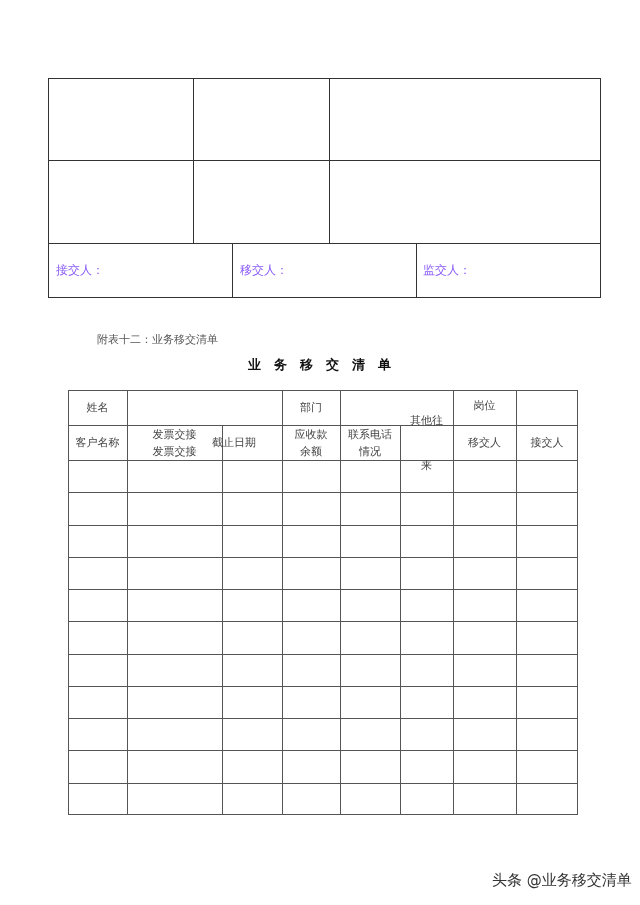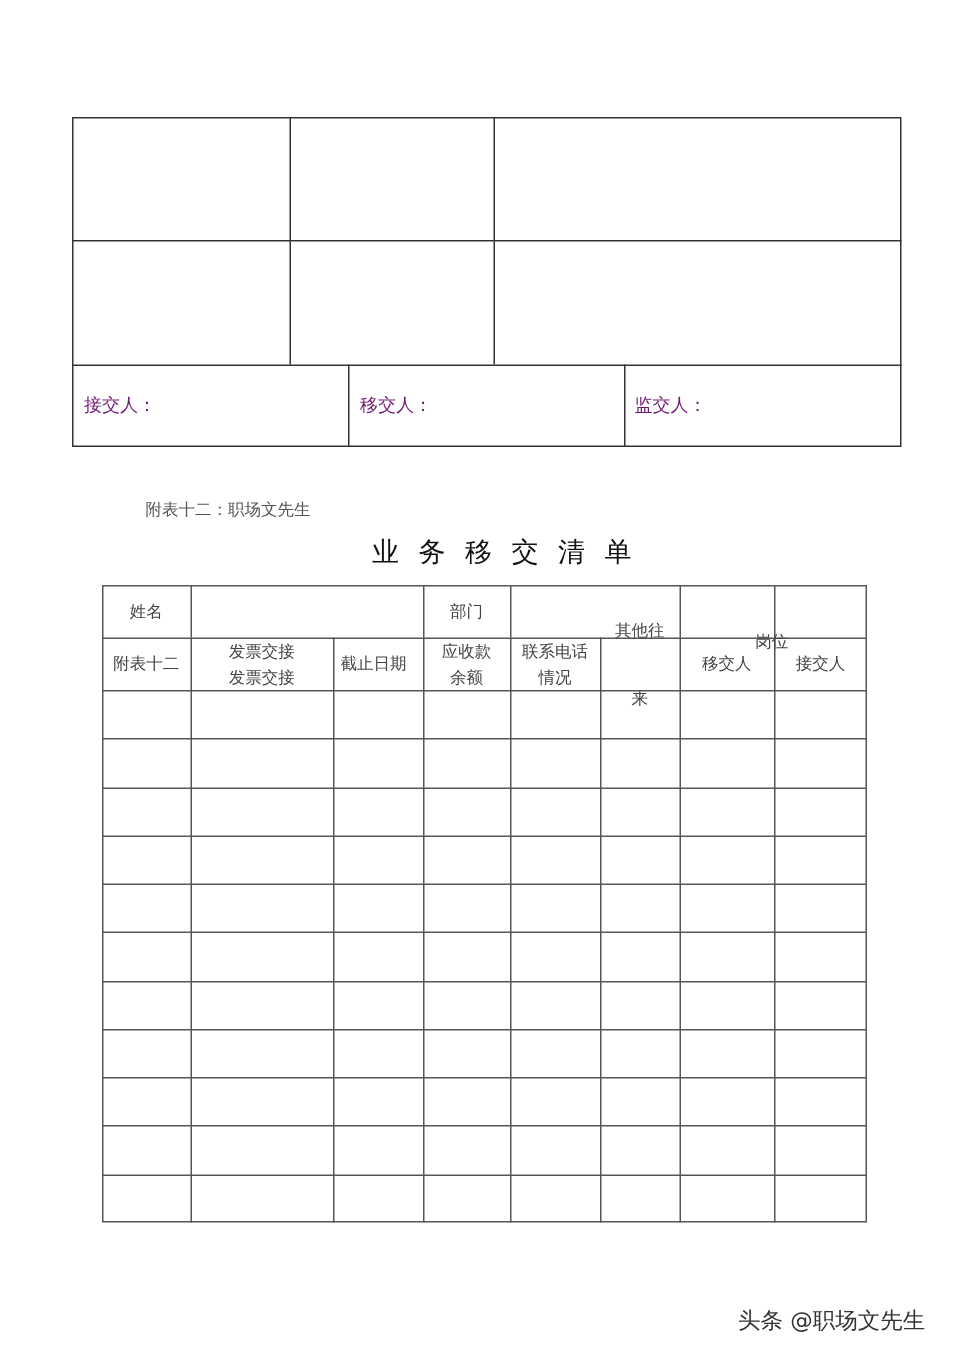--- a/index.html
+++ b/index.html
@@ -3,24 +3,24 @@
 <meta charset="utf-8">
 <style>
   html, body { margin:0; padding:0; }
   body { width:640px; height:905px; background:#ffffff; position:relative; overflow:hidden;
          font-family:"DejaVu Serif","Liberation Serif", serif; color:#222; }
   .abs { position:absolute; box-sizing:border-box; }
   .line-h { position:absolute; height:0; border-top:1.4px solid #333; }
   .line-v { position:absolute; width:0; border-left:1.4px solid #333; }
   .t2h { border-top-color:#555; border-top-width:1.2px; }
   .t2v { border-left-color:#555; border-left-width:1.2px; }
-  .sig { font-size:12px; color:#701a75; }
+  .sig { font-size:12px; color:#8b5cf6; }
   .cell-text { position:absolute; font-size:11px; color:#444; text-align:center; line-height:17px; display:flex; align-items:center; justify-content:center; flex-direction:column; box-sizing:border-box; }
   .caption { font-size:11px; color:#555; }
-  .title { font-size:18px; font-weight:normal; color:#111; letter-spacing:13px; }
+  .title { font-size:13px; font-weight:bold; color:#111; letter-spacing:13px; }
   .watermark { font-family:"DejaVu Sans","Liberation Sans", sans-serif; font-size:15px; color:#333; }
 </style>
 </head>
 <body>
 
 <div class="abs" style="left:48px;top:78px;width:553px;height:220px;border:1.4px solid #333;"></div>
 
 <div class="line-h" style="left:48px;top:160px;width:553px;"></div>
 <div class="line-h" style="left:48px;top:243px;width:553px;"></div>
 
@@ -37,21 +37,21 @@
 <div class="abs" style="left:194px;top:161px;width:135px;height:82px;"></div>
 <div class="abs" style="left:330px;top:161px;width:270px;height:82px;"></div>
 
 <div class="abs sig" style="left:56px;top:262px;">接交人：</div>
 <div class="abs sig" style="left:240px;top:262px;">移交人：</div>
 <div class="abs sig" style="left:423px;top:262px;">监交人：</div>
 <div class="abs" style="left:110px;top:250px;width:118px;height:42px;"></div>
 <div class="abs" style="left:294px;top:250px;width:118px;height:42px;"></div>
 <div class="abs" style="left:477px;top:250px;width:118px;height:42px;"></div>
 
-<div class="abs caption" style="left:97px;top:332px;">附表十二：职场文先生</div>
+<div class="abs caption" style="left:97px;top:332px;">附表十二：业务移交清单</div>
 <div class="abs title" style="left:248px;top:356px;">业务移交清单</div>
 
 <div id="biz" class="abs" style="left:68px;top:390px;width:510px;height:425px;border:1.3px solid #555;"></div>
 
 <div id="biz-lines">
     <div class="line-h t2h" style="left:68px;top:425px;width:510px;"></div>
     <div class="line-h t2h" style="left:68px;top:460px;width:510px;"></div>
     <div class="line-h t2h" style="left:68px;top:492.27272727272725px;width:510px;"></div>
     <div class="line-h t2h" style="left:68px;top:524.5454545454545px;width:510px;"></div>
     <div class="line-h t2h" style="left:68px;top:556.8181818181818px;width:510px;"></div>
@@ -73,30 +73,30 @@
     <div class="line-v t2v" style="left:340px;top:425px;height:390px;"></div>
     <div class="line-v t2v" style="left:400px;top:425px;height:390px;"></div>
     <div class="line-v t2v" style="left:453px;top:425px;height:390px;"></div>
     <div class="line-v t2v" style="left:516px;top:425px;height:390px;"></div>
   </div>
 <div id="biz-cells">
     <div class="cell-text" style="left:68px;top:390px;width:59px;height:35px;">姓名</div>
     <div class="cell-text" style="left:127px;top:390px;width:155px;height:35px;"></div>
     <div class="cell-text" style="left:282px;top:390px;width:58px;height:35px;">部门</div>
     <div class="cell-text" style="left:340px;top:390px;width:113px;height:35px;"></div>
-    <div class="cell-text" style="left:453px;top:410px;width:63px;height:35px;margin-left:30px;">岗位</div>
+    <div class="cell-text" style="left:453px;top:388px;width:63px;height:35px;">岗位</div>
     <div class="cell-text" style="left:516px;top:390px;width:62px;height:35px;"></div>
     <div class="cell-text" style="left:68px;top:425px;width:59px;height:35px;">
-      <span>附表十二</span>
+      <span>客户名称</span>
     </div>
     <div class="cell-text" style="left:127px;top:425px;width:95px;height:35px;">
       <span>发票交接</span>
       <span>发票交接</span>
     </div>
-    <div class="cell-text" style="left:219px;top:425px;width:60px;height:35px;">
+    <div class="cell-text" style="left:204px;top:425px;width:60px;height:35px;">
       <span>截止日期</span>
     </div>
     <div class="cell-text" style="left:282px;top:425px;width:58px;height:35px;">
       <span>应收款</span>
       <span>余额</span>
     </div>
     <div class="cell-text" style="left:340px;top:425px;width:60px;height:35px;">
       <span>联系电话</span>
       <span>情况</span>
     </div>
@@ -204,13 +204,13 @@
     <div class="cell-text" style="left:68px;top:782.7272727272727px;width:59px;height:32.27272727272727px;"></div>
     <div class="cell-text" style="left:127px;top:782.7272727272727px;width:95px;height:32.27272727272727px;"></div>
     <div class="cell-text" style="left:222px;top:782.7272727272727px;width:60px;height:32.27272727272727px;"></div>
     <div class="cell-text" style="left:282px;top:782.7272727272727px;width:58px;height:32.27272727272727px;"></div>
     <div class="cell-text" style="left:340px;top:782.7272727272727px;width:60px;height:32.27272727272727px;"></div>
     <div class="cell-text" style="left:400px;top:782.7272727272727px;width:53px;height:32.27272727272727px;"></div>
     <div class="cell-text" style="left:453px;top:782.7272727272727px;width:63px;height:32.27272727272727px;"></div>
     <div class="cell-text" style="left:516px;top:782.7272727272727px;width:62px;height:32.27272727272727px;"></div>
   </div>
 
-<div class="abs watermark" style="left:492px;top:871px;">头条 @职场文先生</div>
+<div class="abs watermark" style="left:492px;top:871px;">头条 @业务移交清单</div>
 
 </body></html>

